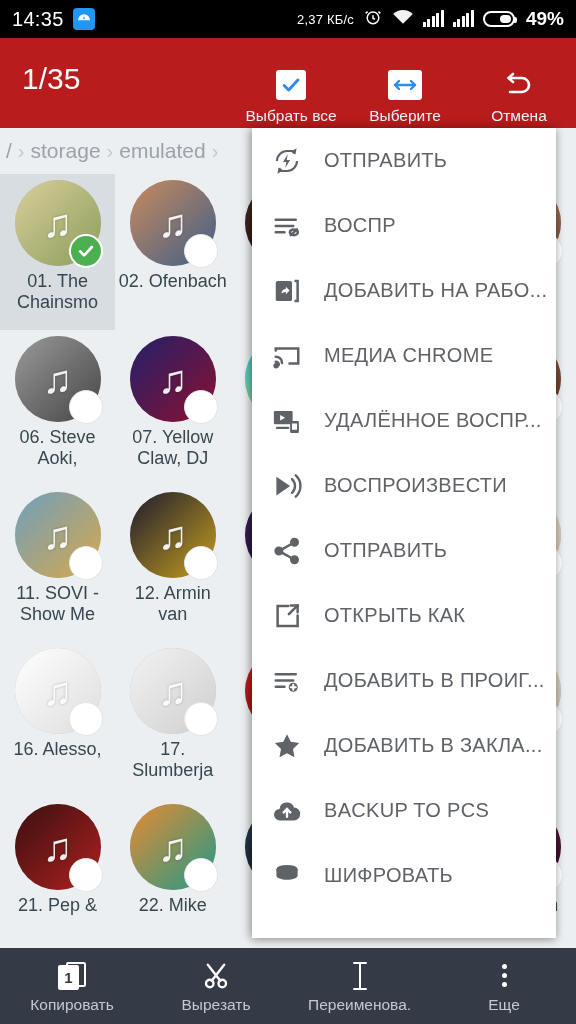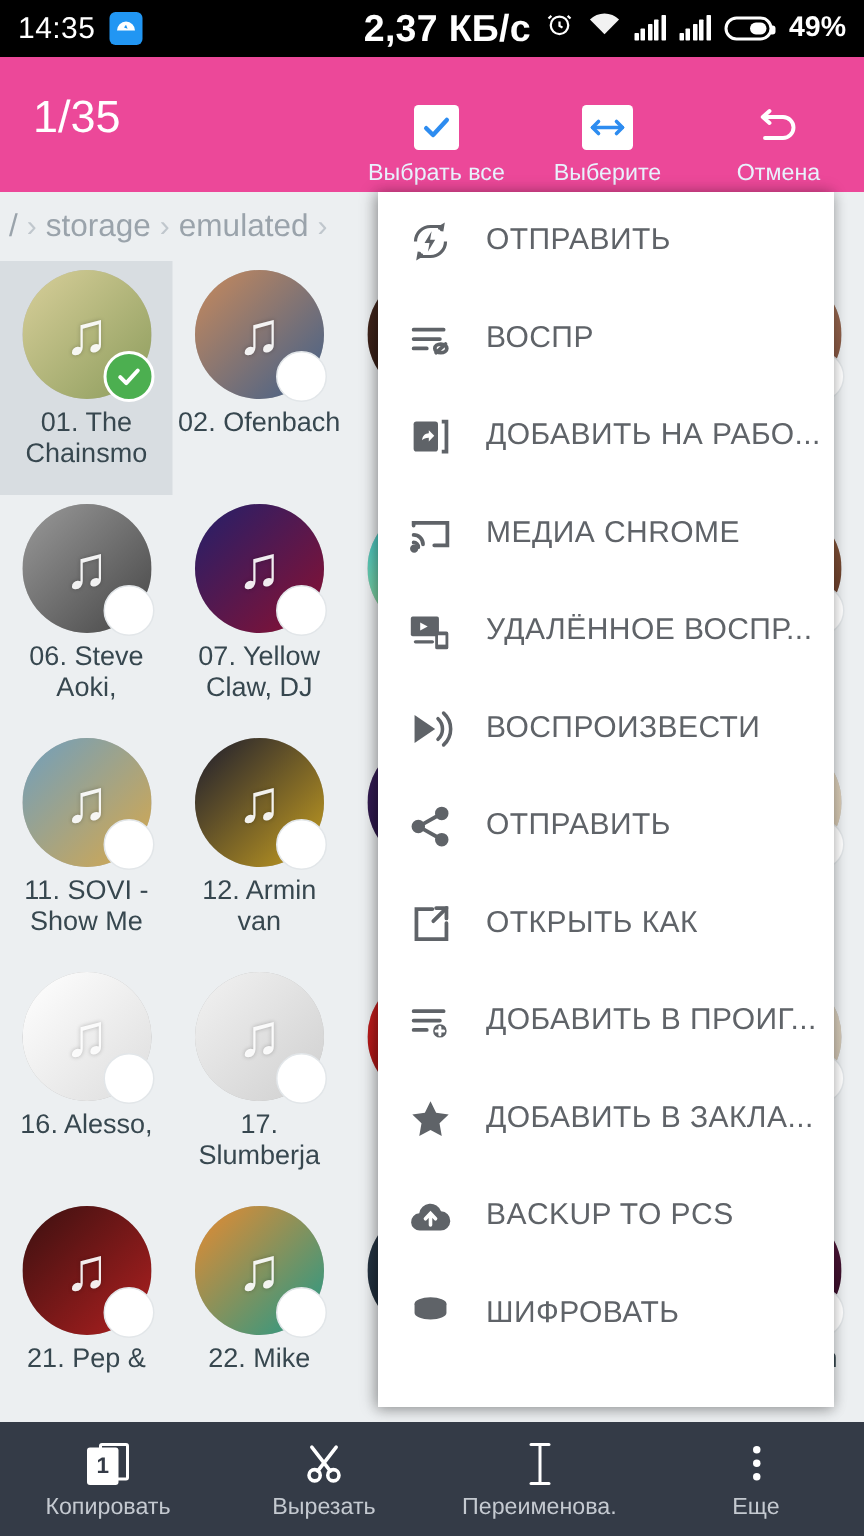--- a/index.html
+++ b/index.html
@@ -19,40 +19,40 @@
     padding:0 12px;
     font-size:19px;
   }
   #statusbar .clock { font-size:20px; letter-spacing:0.3px; }
   #statusbar .sb-left { display:flex; align-items:center; gap:9px; }
   #statusbar .sb-right { margin-left:auto; display:flex; align-items:center; gap:9px; }
   .net-badge {
     width:22px;height:22px;border-radius:4px;background:#2196f3;
     display:flex;align-items:center;justify-content:center;
   }
-  .speed { font-size:25px; font-weight:bold; letter-spacing:0.2px;}
+  .speed { font-size:13px; font-weight:normal; letter-spacing:0.2px;}
   .pct { font-size:19px; font-weight:bold; margin-left:2px;}
   .sig { display:flex; align-items:flex-end; gap:1.5px; height:16px;}
   .sig i { display:block; width:3px; background:#fff; border-radius:0.5px;}
   .sig i:nth-child(1){height:5px}
   .sig i:nth-child(2){height:8px}
   .sig i:nth-child(3){height:11px}
   .sig i:nth-child(4){height:14px}
   .sig i:nth-child(5){height:17px}
   .batt {
     width:32px;height:16px;border:2px solid #fff;border-radius:8px;
     position:relative;display:flex;align-items:center;padding:2px;
   }
   .batt::after{content:"";position:absolute;right:-4px;top:4px;width:3px;height:6px;background:#fff;border-radius:0 2px 2px 0;}
   .batt i{display:block;height:100%;width:45%;background:#fff;border-radius:5px;margin-left:auto;}
 
   
   #appbar {
     position:absolute; top:38px; left:0; width:576px; height:90px;
-    background:#ec4899; color:#fff;
+    background:#b91c1c; color:#fff;
     display:flex; align-items:flex-start;
   }
   #appbar .count {
     font-size:30px; margin-left:22px; margin-top:24px; font-weight:400;
   }
   #appbar .actions { margin-left:auto; display:flex; align-items:flex-start; height:100%; }
   .abtn {
     width:114px; display:flex; flex-direction:column; align-items:center;
     padding-top:26px; cursor:pointer;
   }

